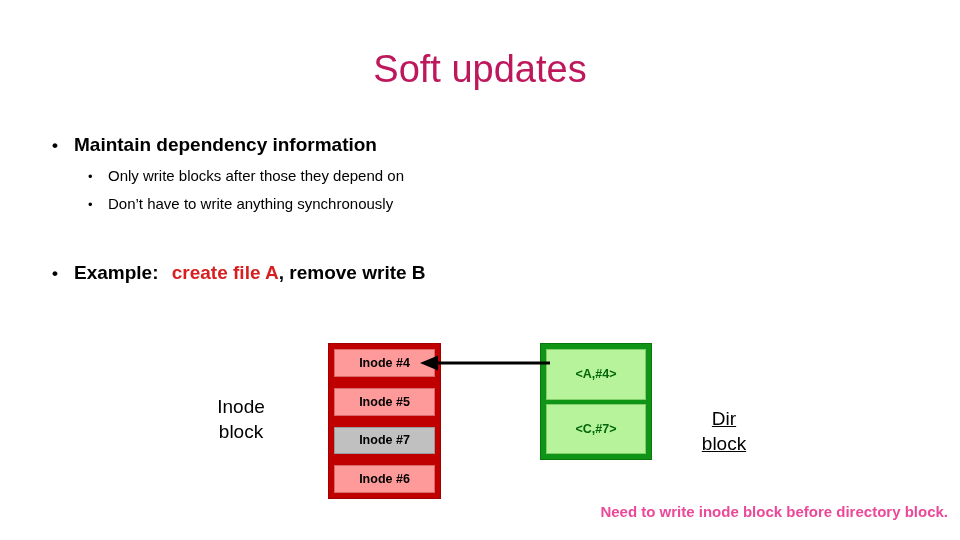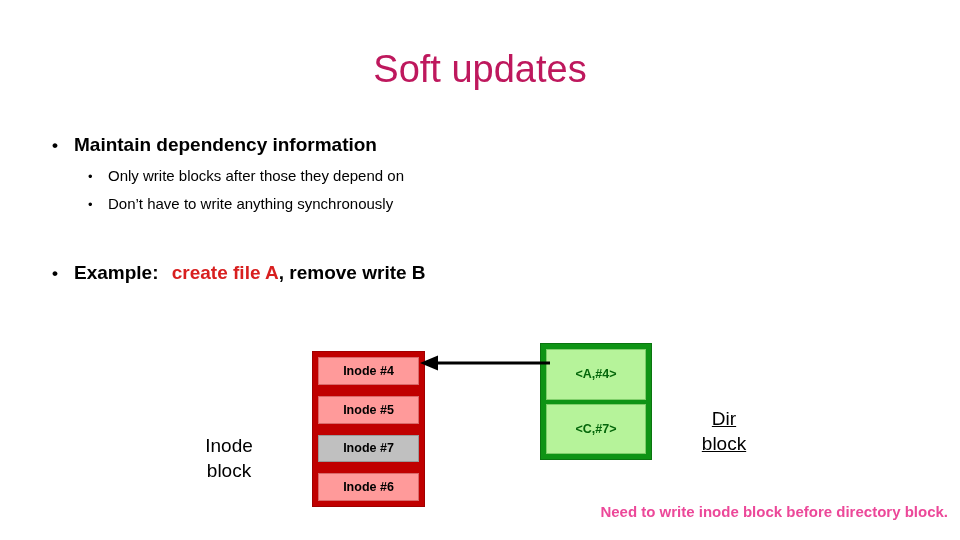--- a/index.html
+++ b/index.html
@@ -77,29 +77,28 @@
   .block {
     position: absolute;
     box-sizing: border-box;
     display: flex;
     flex-direction: column;
     justify-content: space-between;
   }
 
   
   #inode-block {
-    left: 312px;
+    left: 328px;
     top: 343px;
     width: 113px;
     height: 156px;
     background: #c00000;
     border: 1px solid #a00000;
     padding: 5px 5px;
     gap: 11px;
-    margin-top: 8px;
   }
   #inode-block .cell {
     flex: 1 1 0;
     display: flex;
     align-items: center;
     justify-content: center;
     font-size: 12.5px;
     font-weight: bold;
     color: #000000;
     background: #ff9a9a;
@@ -139,21 +138,21 @@
 
   
   .block-caption {
     position: absolute;
     font-size: 19px;
     font-weight: normal;
     color: #000000;
     text-align: center;
     line-height: 1.32;
   }
-  #inode-caption { left: 176px; top: 394px; width: 106px; margin-top: 39px; }
+  #inode-caption { left: 188px; top: 394px; width: 106px; }
   #dir-caption   { left: 674px; top: 406px; width: 100px; text-decoration: underline; }
 
   
   #dep-arrow {
     position: absolute;
     left: 414px;
     top: 352px;
     width: 136px;
     height: 22px;
   }

